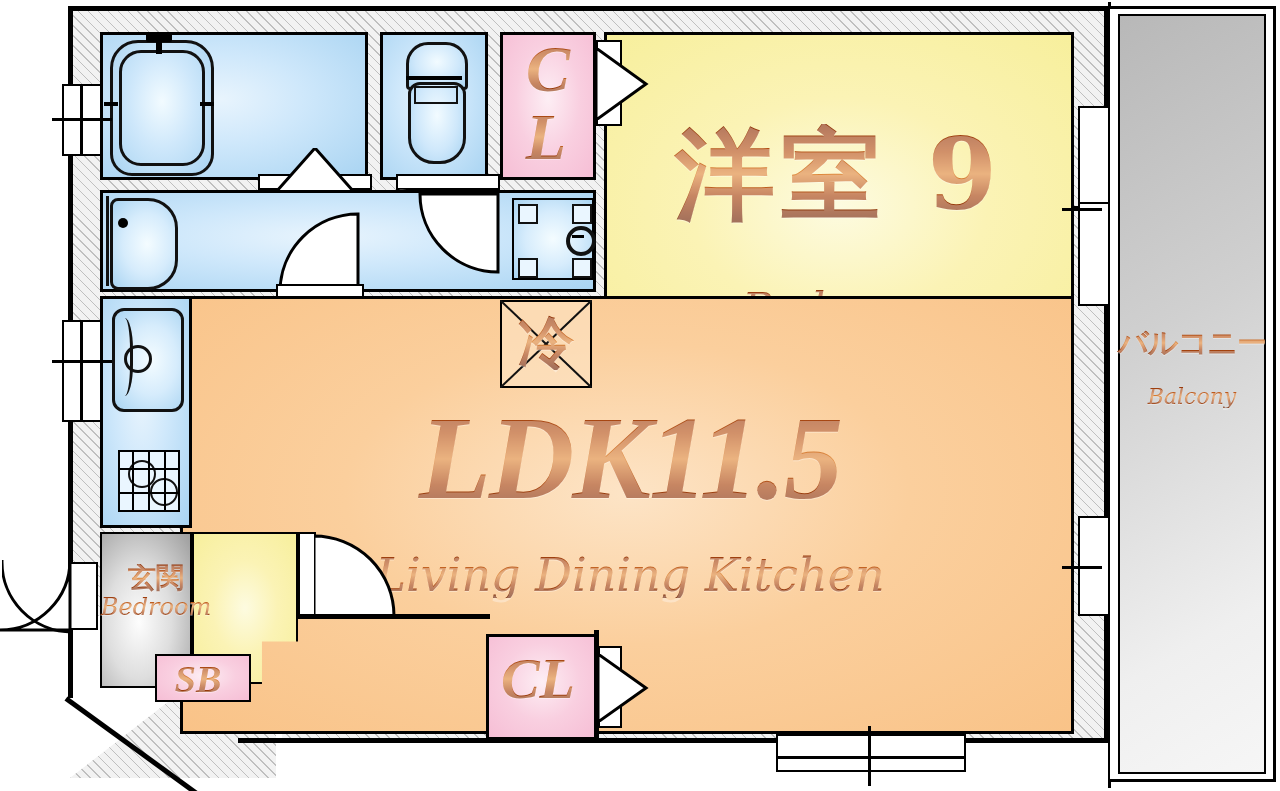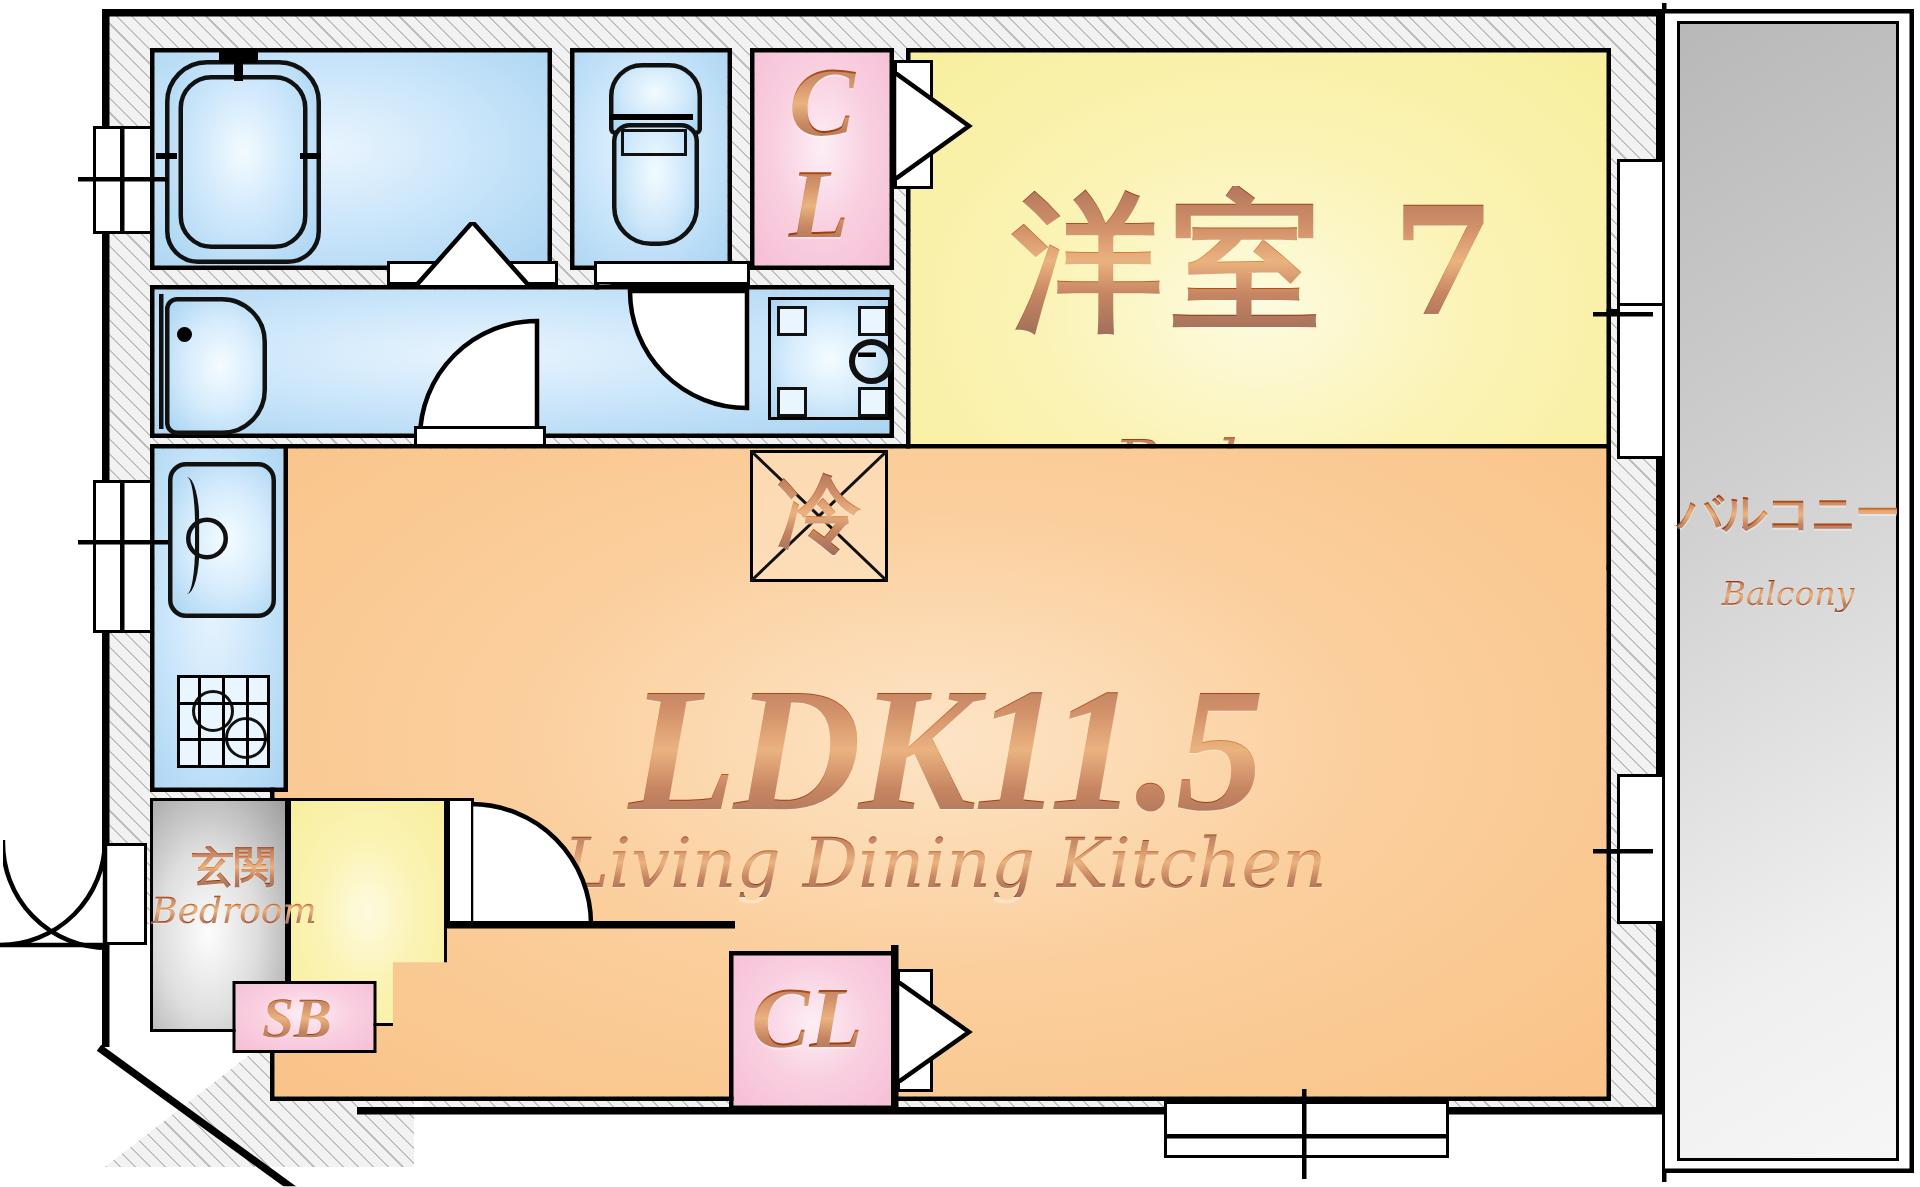--- a/index.html
+++ b/index.html
@@ -65,21 +65,21 @@
   <div class="lbl en" style="left:1102px;top:386px;width:180px;font-size:22px;">Balcony</div>
 
   <div class="abs r-white" style="left:1078px;top:112px;width:32px;height:92px;border:3px solid #000;box-sizing:border-box;"></div>
   <div class="abs blk" style="left:1060px;top:206px;width:40px;height:3px;"></div>
   <div class="abs r-white" style="left:1078px;top:206px;width:32px;height:92px;border:3px solid #000;box-sizing:border-box;"></div>
 
   <div class="abs r-white" style="left:1078px;top:520px;width:32px;height:92px;border:3px solid #000;box-sizing:border-box;"></div>
   <div class="abs blk" style="left:1060px;top:566px;width:40px;height:3px;"></div>
 
   <div class="abs r-yellow ol" style="left:604px;top:32px;width:470px;height:348px;"></div>
-  <div class="lbl jp" style="left:604px;top:124px;width:470px;font-size:100px;letter-spacing:6px;">洋室 7</div>
+  <div class="lbl jp" style="left:604px;top:124px;width:470px;font-size:100px;letter-spacing:6px;">洋室 9</div>
   <div class="lbl en" style="left:604px;top:288px;width:470px;font-size:42px;">Bedroom</div>
 
   <div class="abs r-white" style="left:750px;top:380px;width:222px;height:18px;border:3px solid #000;box-sizing:border-box;"></div>
   <div class="abs blk" style="left:861px;top:370px;width:3px;height:38px;"></div>
 
   <div class="abs r-pink ol" style="left:500px;top:32px;width:96px;height:148px;"></div>
   <div class="lbl ser" style="left:500px;top:36px;width:96px;font-size:66px;">C</div>
   <div class="lbl ser" style="left:498px;top:104px;width:96px;font-size:66px;">L</div>
 
   <div class="abs r-white" style="left:596px;top:40px;width:26px;height:86px;border:2px solid #000;box-sizing:border-box;"></div>
@@ -151,21 +151,21 @@
 
   <div class="abs ol2" style="left:118px;top:450px;width:62px;height:62px;background:#eaf6ff;"></div>
   <div class="abs" style="left:128px;top:460px;width:24px;height:24px;border:2px solid #111;border-radius:50%;"></div>
   <div class="abs" style="left:150px;top:478px;width:24px;height:24px;border:2px solid #111;border-radius:50%;"></div>
   <div class="abs blk" style="left:132px;top:452px;width:2px;height:58px;"></div>
   <div class="abs blk" style="left:148px;top:452px;width:2px;height:58px;"></div>
   <div class="abs blk" style="left:164px;top:452px;width:2px;height:58px;"></div>
   <div class="abs blk" style="left:120px;top:468px;width:58px;height:2px;"></div>
   <div class="abs blk" style="left:120px;top:492px;width:58px;height:2px;"></div>
 
-  <div class="lbl ser" style="left:330px;top:400px;width:600px;font-size:118px;letter-spacing:-2px;margin-top:41px;">LDK11.5</div>
+  <div class="lbl ser" style="left:330px;top:400px;width:600px;font-size:118px;letter-spacing:-2px;">LDK11.5</div>
   <div class="lbl en" style="left:330px;top:552px;width:600px;font-size:46px;">Living Dining Kitchen</div>
 
   <div class="abs ol2" style="left:500px;top:300px;width:92px;height:88px;background:rgba(253,228,198,.6);"></div>
   <svg class="abs" style="left:500px;top:300px;" width="92" height="88" viewBox="0 0 92 88">
     <line x1="0" y1="0" x2="92" y2="88" stroke="#111" stroke-width="2"></line>
     <line x1="92" y1="0" x2="0" y2="88" stroke="#111" stroke-width="2"></line>
   </svg>
   <div class="lbl jp" style="left:500px;top:314px;width:92px;font-size:56px;">冷</div>
 
   <div class="abs r-pink ol" style="left:486px;top:634px;width:112px;height:106px;"></div>

